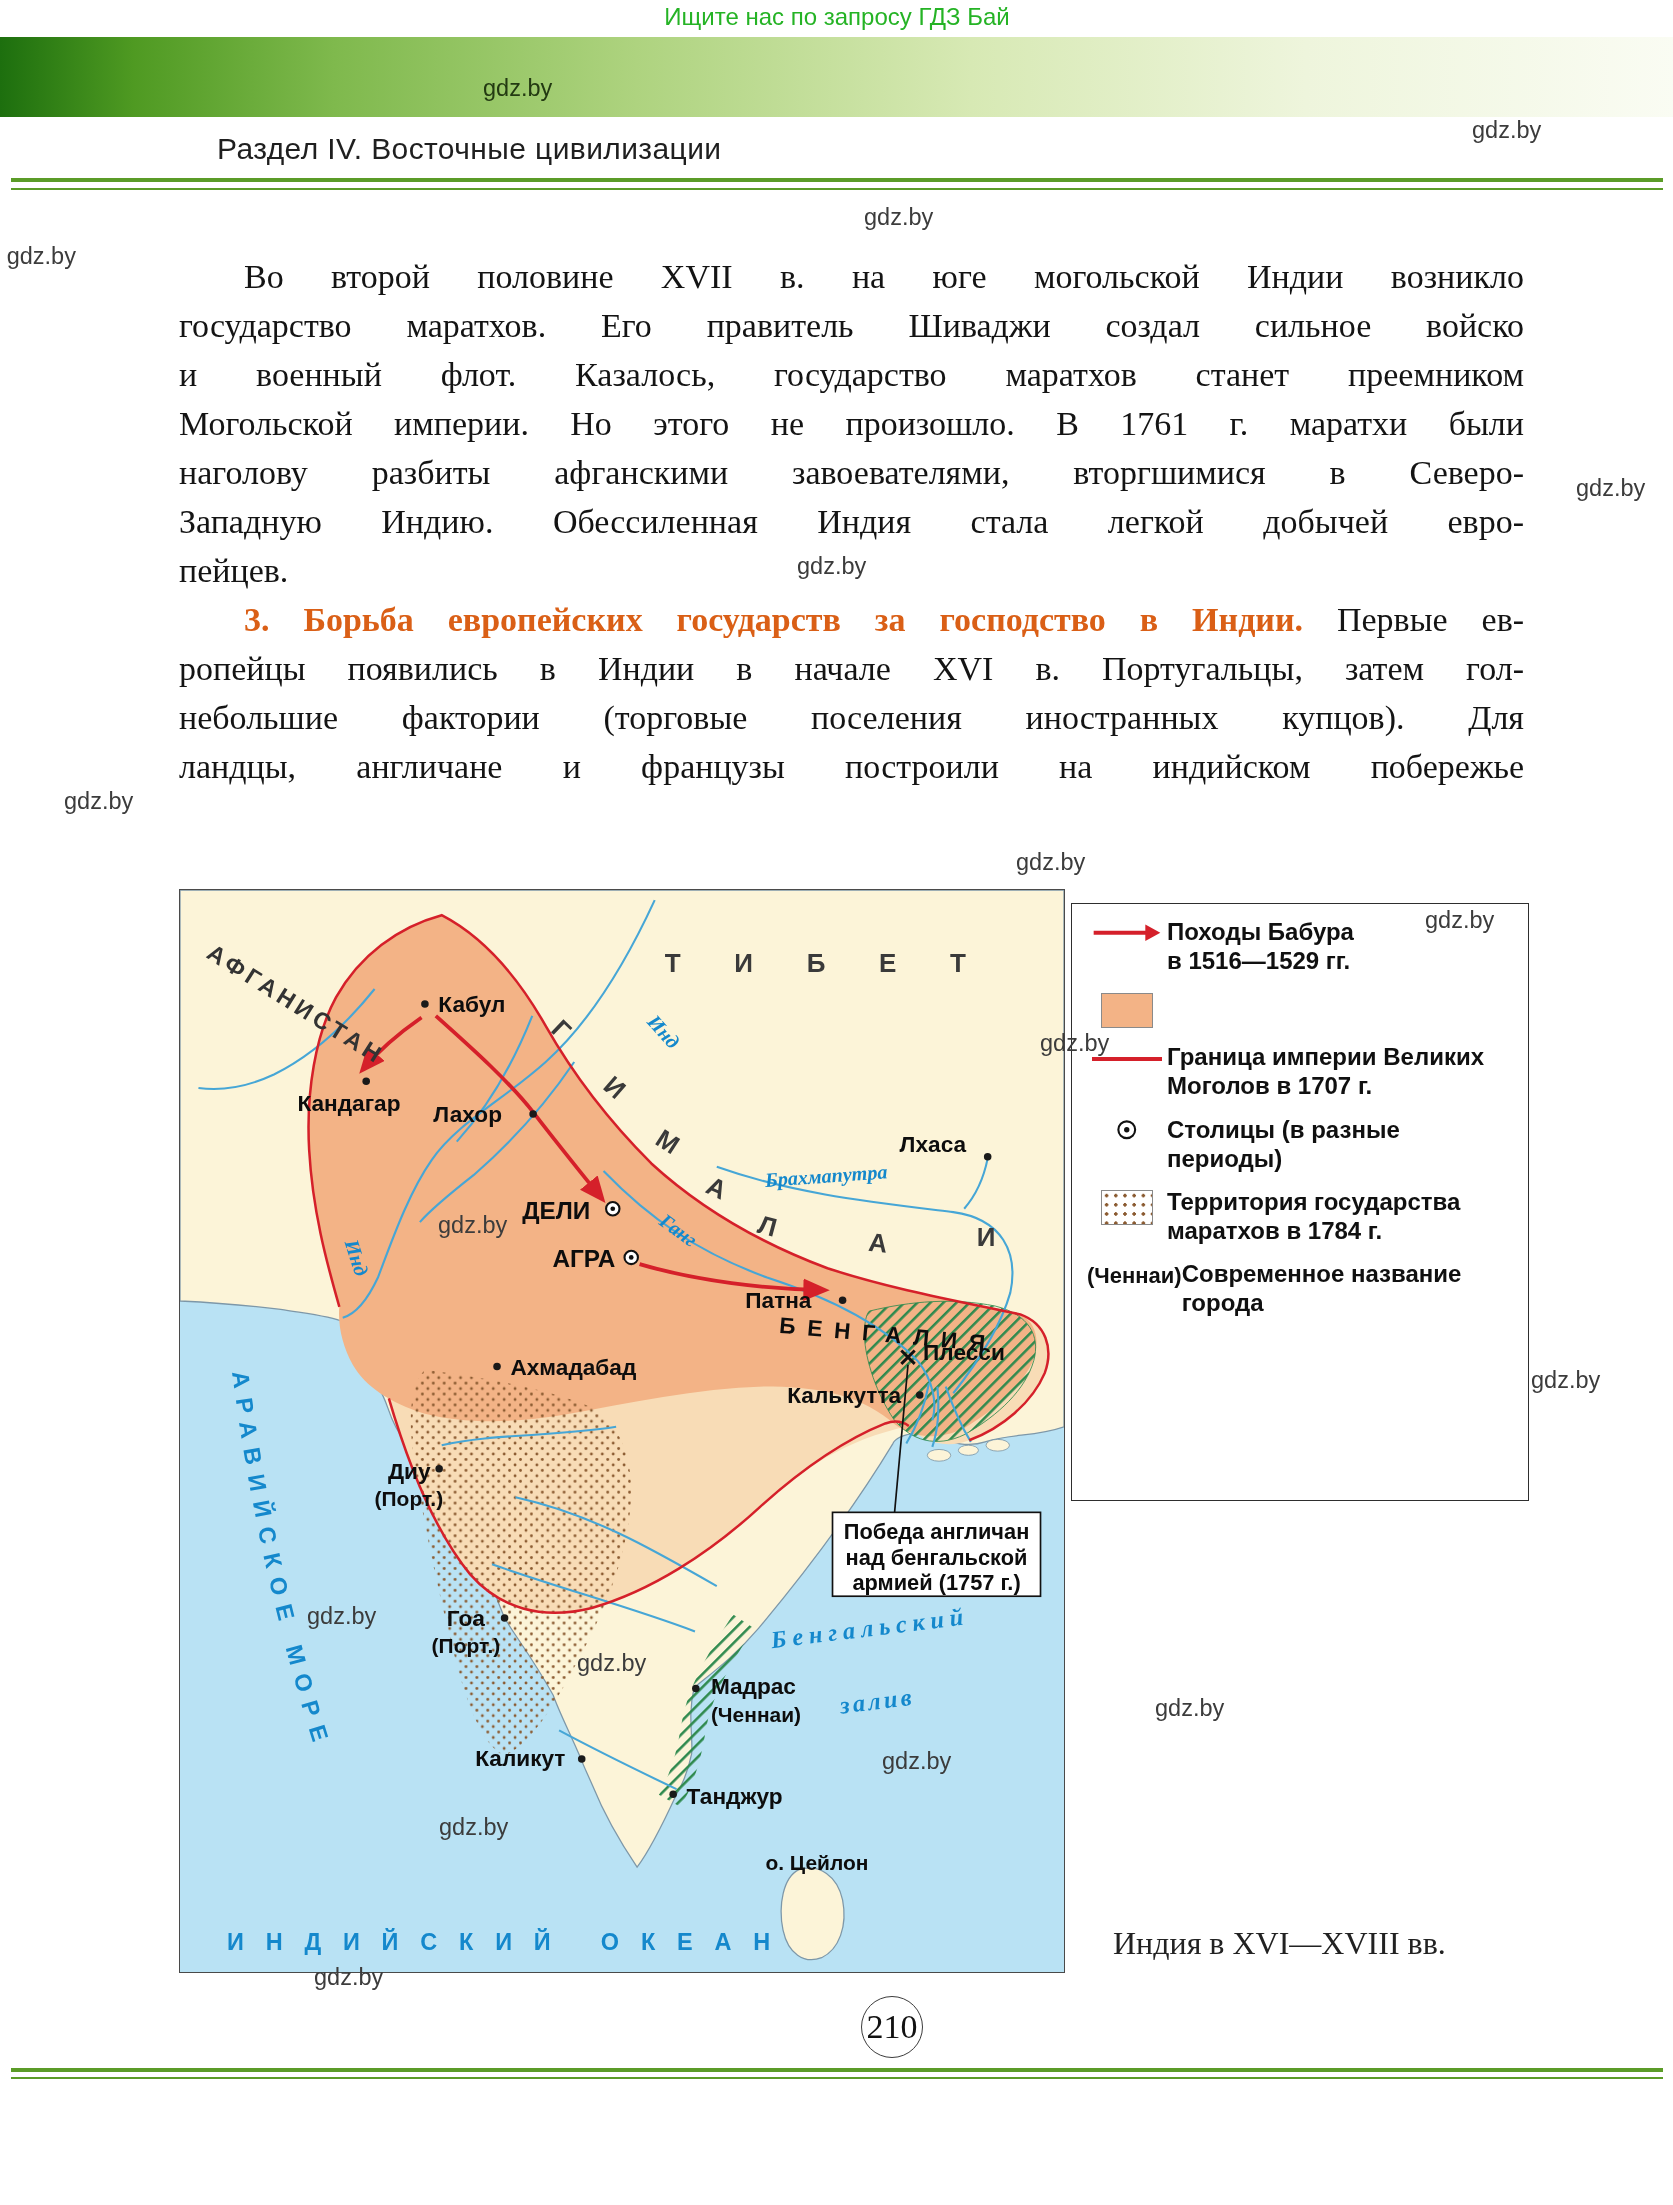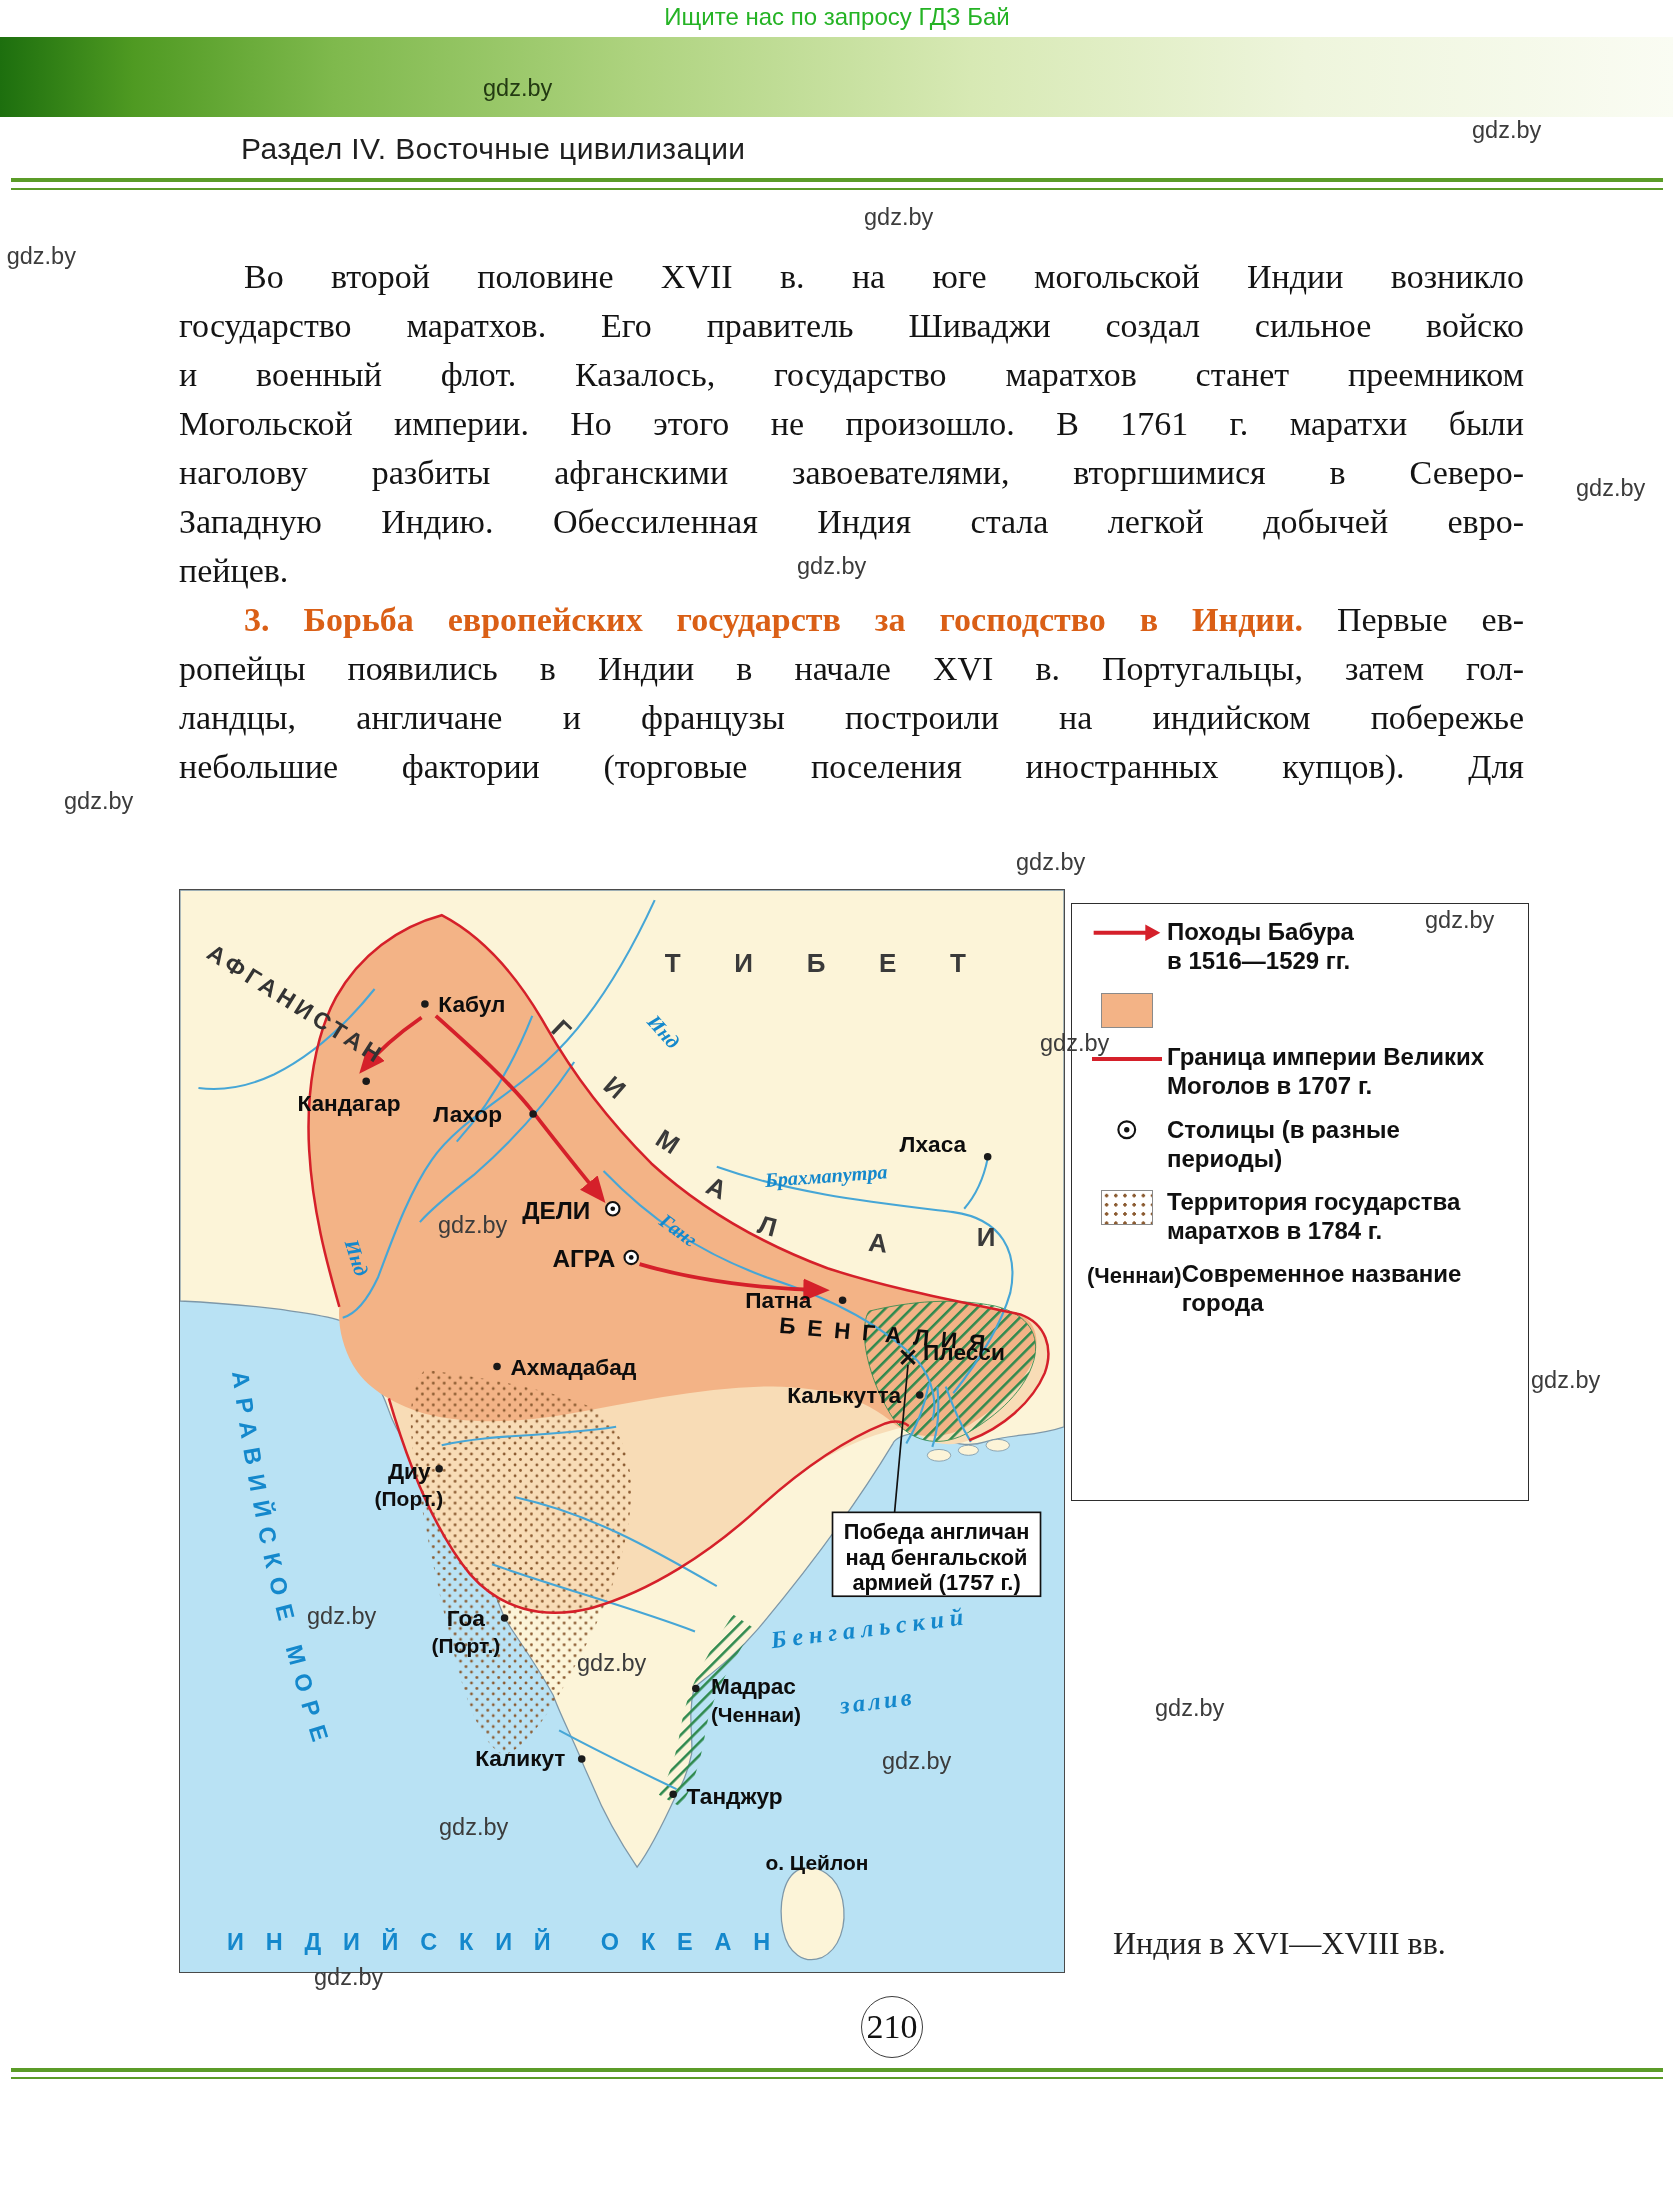--- a/index.html
+++ b/index.html
@@ -10,21 +10,21 @@
               color:#25b325; font:400 24px "Liberation Sans",sans-serif; }
 
   .green-bar { position:absolute; left:0; top:37px; width:100%; height:80px;
     background:linear-gradient(90deg,#1d6f0e 0%,#4f9a22 8%,#7fb94d 20%,#aed37f 38%,
                #d7e9b4 58%,#eef5dc 78%,#fafcf3 100%); }
 
   .wm { position:absolute; color:#3c3c3c; font:400 23.5px "Liberation Sans",sans-serif; z-index:9; white-space:nowrap; }
   .wm.onbar { color:#233a12; }
 
   .hdr { position:absolute; left:217px; top:132px; font:400 30px "Liberation Sans",sans-serif;
-         color:#1f1f1f; letter-spacing:0.4px;margin-left:24px; }
+         color:#1f1f1f; letter-spacing:0.4px; }
 
   .rule { position:absolute; left:11px; right:11px; background:#5b9c28; }
   .rule.thick { height:4.2px; } .rule.thin { height:1.7px; }
 
   .bodytext { position:absolute; left:179px; top:252px; width:1345px;
       font-family:"Liberation Serif",serif; font-size:34px; line-height:49px; color:#141414; }
   .line { text-align:justify; text-align-last:justify; white-space:normal; }
   .line.endpara { text-align-last:left; }
   .line.indent { text-indent:65px; }
   .heading-orange { color:#da5f16; font-weight:700; }
@@ -109,22 +109,22 @@
     <div class="line">и военный флот. Казалось, государство маратхов станет преемником</div>
     <div class="line">Могольской империи. Но этого не произошло. В 1761 г. маратхи были</div>
     <div class="line">наголову разбиты афганскими завоевателями, вторгшимися в Северо-</div>
     <div class="line">Западную Индию. Обессиленная Индия стала легкой добычей евро-</div>
     <div class="line endpara">пейцев.</div>
     <div class="line indent">
       <span class="heading-orange">3. Борьба европейских государств за господство в Индии.</span>
       <span>Первые ев-</span>
     </div>
     <div class="line">ропейцы появились в Индии в начале XVI в. Португальцы, затем гол-</div>
+    <div class="line">небольшие фактории (торговые поселения иностранных купцов). Для</div>
     <div class="line">ландцы, англичане и французы построили на индийском побережье</div>
-    <div class="line">небольшие фактории (торговые поселения иностранных купцов). Для</div>
   </div>
 
   <div class="map-wrap">
     <svg viewBox="0 0 1054 1290" width="884" height="1082" xmlns="http://www.w3.org/2000/svg">
       <defs>
         <pattern id="dots" width="13" height="13" patternUnits="userSpaceOnUse">
           <circle cx="3" cy="3" r="1.7" fill="#8a5a30"></circle>
           <circle cx="9.5" cy="9.5" r="1.7" fill="#8a5a30"></circle>
         </pattern>
         <pattern id="hatch" width="11" height="11" patternUnits="userSpaceOnUse" patternTransform="rotate(-45)">

